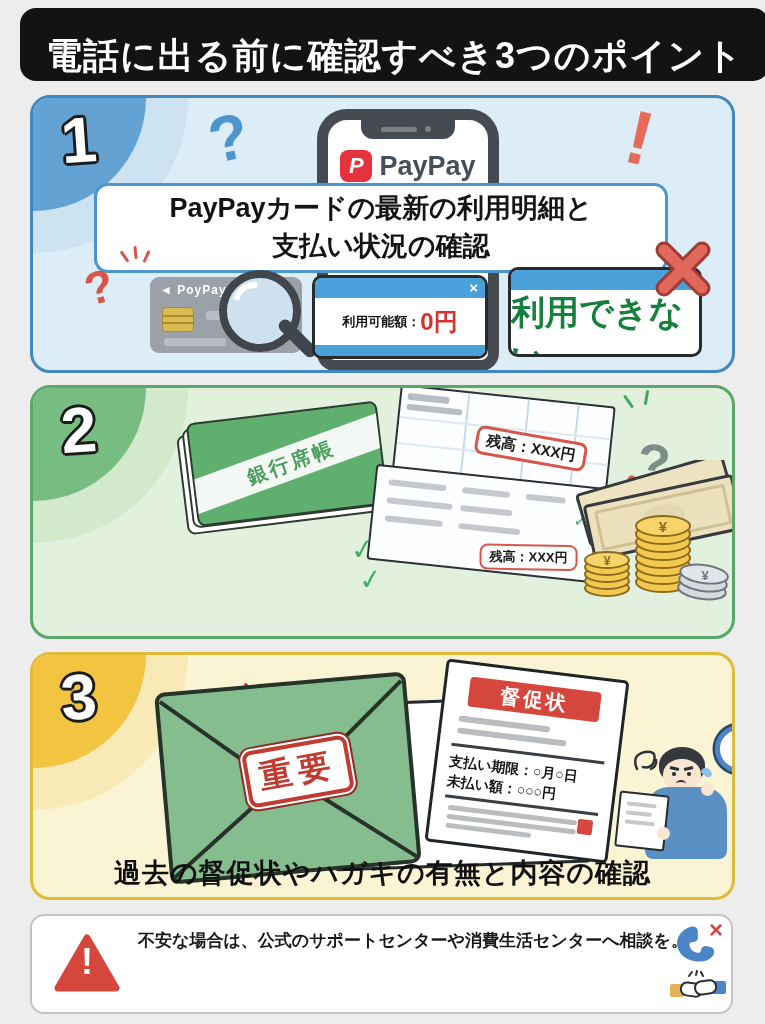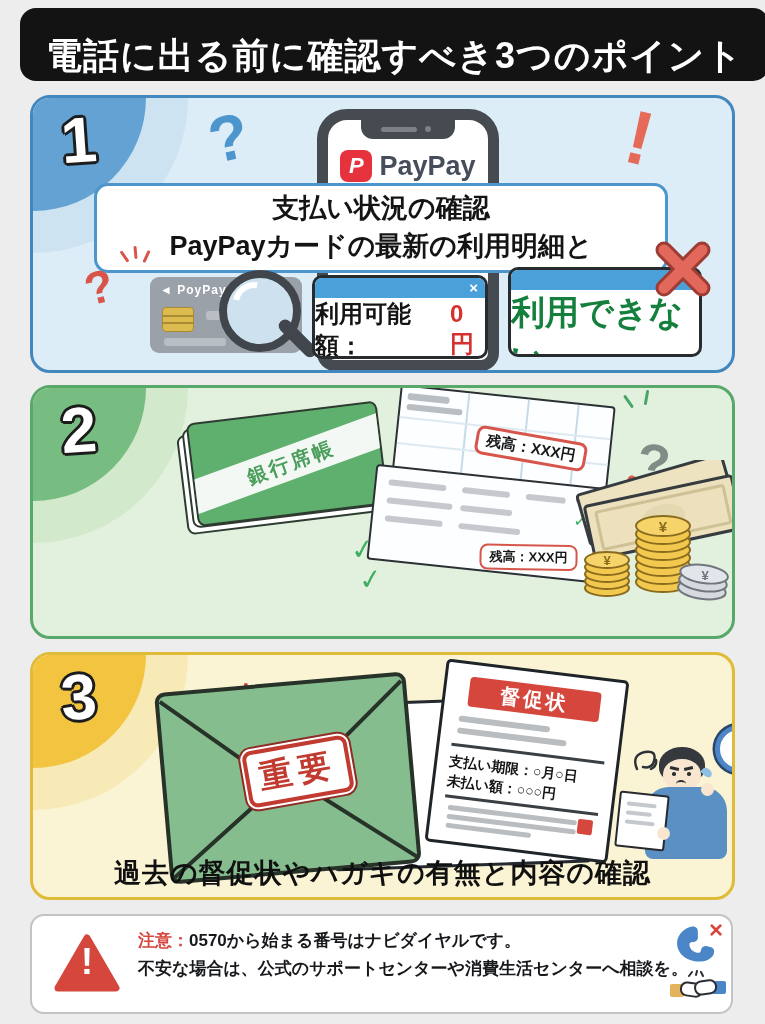--- a/index.html
+++ b/index.html
@@ -51,22 +51,22 @@
       </div>
       <div class="abs" style="left:0;right:0;top:30px;display:flex;align-items:center;justify-content:center;gap:7px;">
         <div style="width:32px;height:32px;background:#e6323c;border-radius:8px;color:#fff;font-size:22px;font-style:italic;
                     display:flex;align-items:center;justify-content:center;">P</div>
         <div style="font-size:27px;color:#454e5a;">PayPay</div>
       </div>
     </div>
 
     <div class="abs" style="left:61px;top:85px;width:568px;height:84px;background:#fff;border:3px solid #4c96cd;border-radius:14px;
                 display:flex;flex-direction:column;align-items:center;justify-content:center;font-size:27px;line-height:1.4;">
+      <span>PayPayカードの最新の利用明細と</span>
       <span>支払い状況の確認</span>
-      <span>PayPayカードの最新の利用明細と</span>
     </div>
 
     <div class="glyph" style="left:52px;top:166px;font-size:46px;color:#d8554a;transform:rotate(-14deg);">?</div>
     <div class="spark" style="left:90px;top:152px;width:3px;height:13px;background:#d8554a;transform:rotate(-35deg);"></div>
     <div class="spark" style="left:101px;top:148px;width:3px;height:13px;background:#d8554a;transform:rotate(-5deg);"></div>
     <div class="spark" style="left:112px;top:152px;width:3px;height:13px;background:#d8554a;transform:rotate(25deg);"></div>
 
     <div class="abs" style="left:117px;top:179px;width:152px;height:76px;background:#9ba1a9;border-radius:9px;">
       <div class="abs" style="left:10px;top:6px;color:#fff;font-size:12px;letter-spacing:1px;">◄ PoyPay</div>
       <div class="abs" style="left:12px;top:30px;width:30px;height:23px;background:#dcbc4e;border:1.5px solid #a88b33;border-radius:4px;">
@@ -82,21 +82,21 @@
     <div class="abs" style="left:186px;top:172px;width:66px;height:66px;border:8px solid #41464c;border-radius:50%;background:#cde2ee;">
       <div class="abs" style="left:6px;top:4px;width:30px;height:30px;border:6px solid transparent;border-top-color:#fff;border-radius:50%;transform:rotate(-35deg);"></div>
     </div>
     <div class="abs" style="left:243px;top:228px;width:13px;height:48px;background:#41464c;border-radius:7px;transform:rotate(-45deg);transform-origin:top left;"></div>
 
     <div class="dialog" style="left:279px;top:177px;width:170px;height:78px;">
       <div class="dlg-head">
         <span class="dlg-x">×</span>
       </div>
       <div class="dlg-body">
-        <span style="font-size:24px;">利用可能額：</span>
+        <span style="font-size:13px;">利用可能額：</span>
         <span style="font-size:24px;color:#d5312e;">0円</span>
       </div>
       <div class="dlg-foot"></div>
     </div>
 
     <div class="dialog" style="left:475px;top:169px;width:188px;height:84px;">
       <div class="dlg-head"></div>
       <div class="dlg-body">
         <span style="font-size:34px;color:#15803d;">利用できない</span>
       </div>
@@ -276,23 +276,20 @@
     <div class="cap" style="top:200px;">過去の督促状やハガキの有無と内容の確認</div>
   </div>
 
   <div class="abs" style="left:30px;top:914px;width:699px;height:96px;background:#fff;border:2px solid #c3c3c3;border-radius:14px;">
     <svg class="abs" style="left:22px;top:16px;" width="66" height="62" viewBox="0 0 66 62">
       <path d="M33,6 L62,56 L4,56 Z" fill="#d5473d" stroke="#d5473d" stroke-width="7" stroke-linejoin="round"></path>
     </svg>
     <span class="abs glyph" style="left:22px;top:28px;width:66px;text-align:center;color:#fff;font-size:36px;">!</span>
 
     <div class="abs" style="left:106px;top:11px;font-size:17px;line-height:1.62;color:#16181b;white-space:nowrap;">
-      <div>
-        <span style="color:#d5473d;">注意：</span><span>0570から始まる番号はナビダイヤルです。</span>
-      </div>
       <div>不安な場合は、公式のサポートセンターや消費生活センターへ相談を。</div>
     </div>
 
     <div class="abs" style="right:8px;top:4px;width:52px;height:44px;">
       <svg width="42" height="42" viewBox="0 0 44 44" style="position:absolute;left:0;top:2px;transform:rotate(-10deg);">
         <path d="M7,27 C4,15 13,6 24,5 C29,5 31,8 30,12 L29,18 C28,21 25,22 22,21 C20,21 19,22 19,24 C19,28 22,32 26,33 C28,34 29,33 30,31 C31,28 34,27 37,28 L41,30 C44,32 44,35 42,38 C36,45 24,44 15,38 C10,34 8,31 7,27 Z" fill="#4a85c8"></path>
       </svg>
       <span class="glyph" style="right:0;top:-2px;color:#d5473d;font-size:24px;position:absolute;">×</span>
     </div>
     <svg class="abs" style="right:4px;bottom:6px;" width="58" height="36" viewBox="0 0 58 36">

